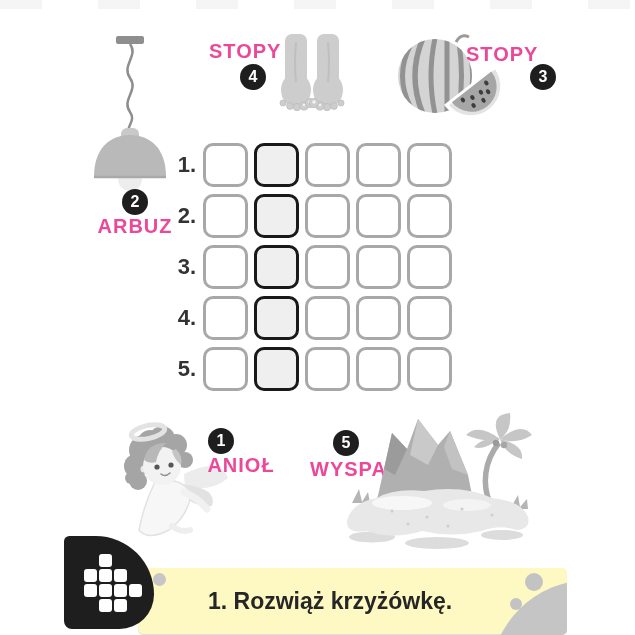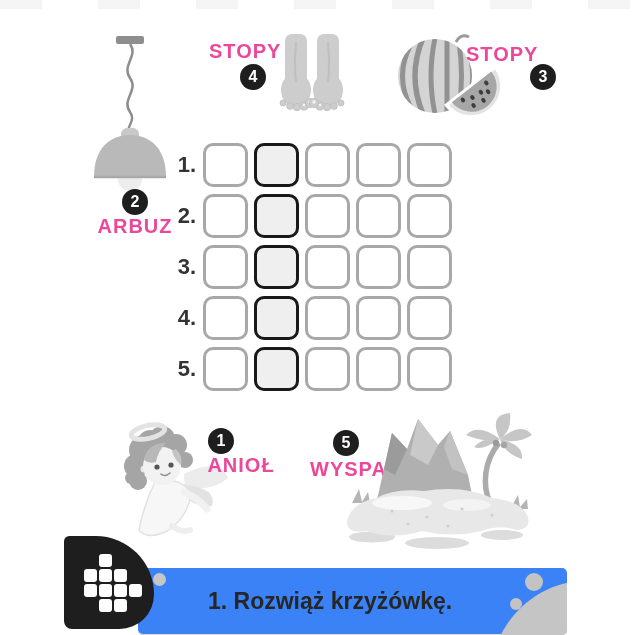--- a/index.html
+++ b/index.html
@@ -34,21 +34,21 @@
   }
   .cell.hl{border-color:#191919;background:#efefef;}
   .row-label{
     position:absolute;left:160px;width:36px;height:44px;text-align:right;
     font-size:22px;font-weight:600;color:#333333;
     display:flex;align-items:center;justify-content:flex-end;line-height:1;
   }
   
   .task-bar{
     position:absolute;left:138px;top:568px;width:429px;height:67px;
-    background:#3b82f6;border-radius:5px;overflow:hidden;z-index:1;
+    background:#fef9c3;border-radius:5px;overflow:hidden;z-index:1;
     box-shadow:0 -1px 0 #dddddd inset;
   }
   .task-text{
     position:absolute;left:70px;top:0;height:100%;display:flex;align-items:center;
     font-size:23px;font-weight:bold;color:#262626;white-space:nowrap;
   }
   .corner-circle{
     position:absolute;width:200px;height:200px;border-radius:50%;
     background:#c5c5c5;left:352px;top:12px;
   }

